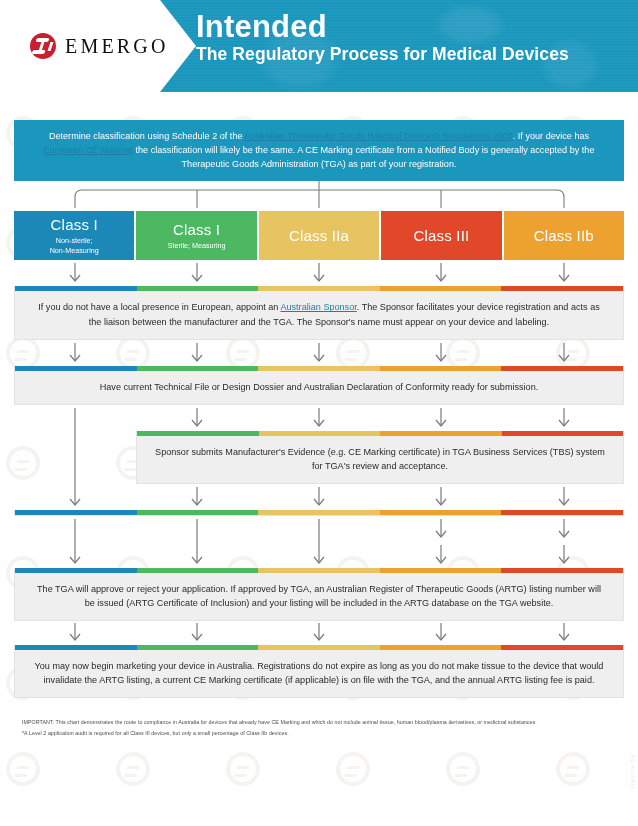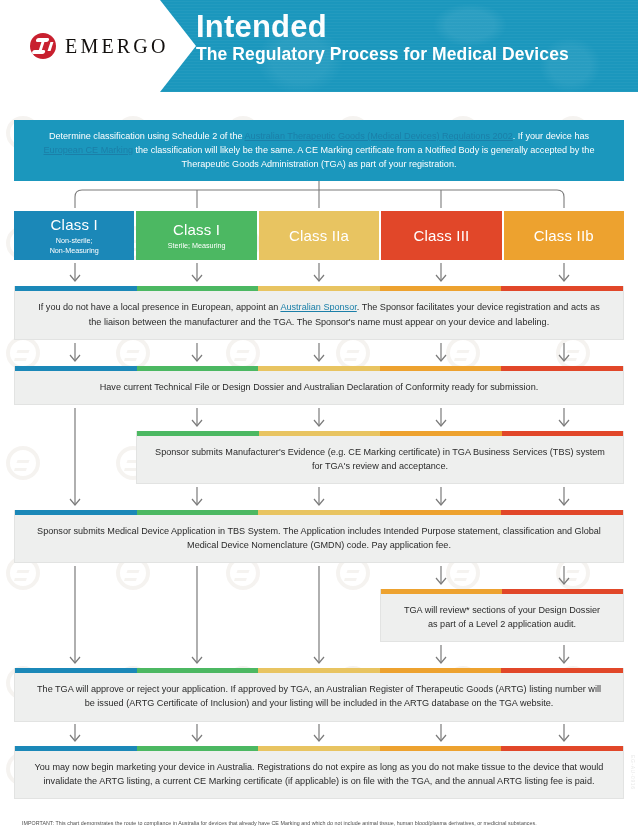--- a/index.html
+++ b/index.html
@@ -346,45 +346,37 @@
   </div>
 
   <div class="step">
     <div class="stripe-bar">
       <span style="flex:1;background:#1b88b8"></span>
       <span style="flex:1;background:#4cb862"></span>
       <span style="flex:1;background:#e8c461"></span>
       <span style="flex:1;background:#eda22f"></span>
       <span style="flex:1;background:#e14729"></span>
     </div>
-    <div class="step-body">Sponsor submits Medical Device Application in TBS System. The Application includes Intended Purpose statement, classification and Global Medical Device Nomenclature (GMDN) code. Pay application fee.</div>
   </div>
 
   <div class="conn">
     <svg viewBox="0 0 610 26" height="26" preserveAspectRatio="none" aria-hidden="true">
       <g stroke="#7b7b7b" stroke-width="1.2" fill="none">
         <line x1="61" y1="3" x2="61" y2="26"></line>
         <line x1="183" y1="3" x2="183" y2="26"></line>
         <line x1="305" y1="3" x2="305" y2="26"></line>
         <line x1="427" y1="3" x2="427" y2="20"></line>
           <path d="M422,15 L427,21 L432,15"></path>
         <line x1="550" y1="3" x2="550" y2="20"></line>
           <path d="M545,15 L550,21 L555,15"></path>
       </g>
     </svg>
   </div>
 
   <div style="position:relative;">
-    <div class="step" style="margin-left:366px;">
-      <div class="stripe-bar">
-        <span style="flex:1;background:#eda22f"></span>
-        <span style="flex:1;background:#e14729"></span>
-      </div>
-      <div class="step-body">TGA will review* sections of your Design Dossier as part of a Level 2 application audit.</div>
-    </div>
     <svg style="position:absolute;left:0;top:0;width:100%;height:100%;pointer-events:none;" viewBox="0 0 610 48" preserveAspectRatio="none" aria-hidden="true">
       <g stroke="#7b7b7b" stroke-width="1.2" fill="none">
         <line x1="61" y1="0" x2="61" y2="48"></line>
         <line x1="183" y1="0" x2="183" y2="48"></line>
         <line x1="305" y1="0" x2="305" y2="48"></line>
       </g>
     </svg>
   </div>
 
   <div class="conn">

